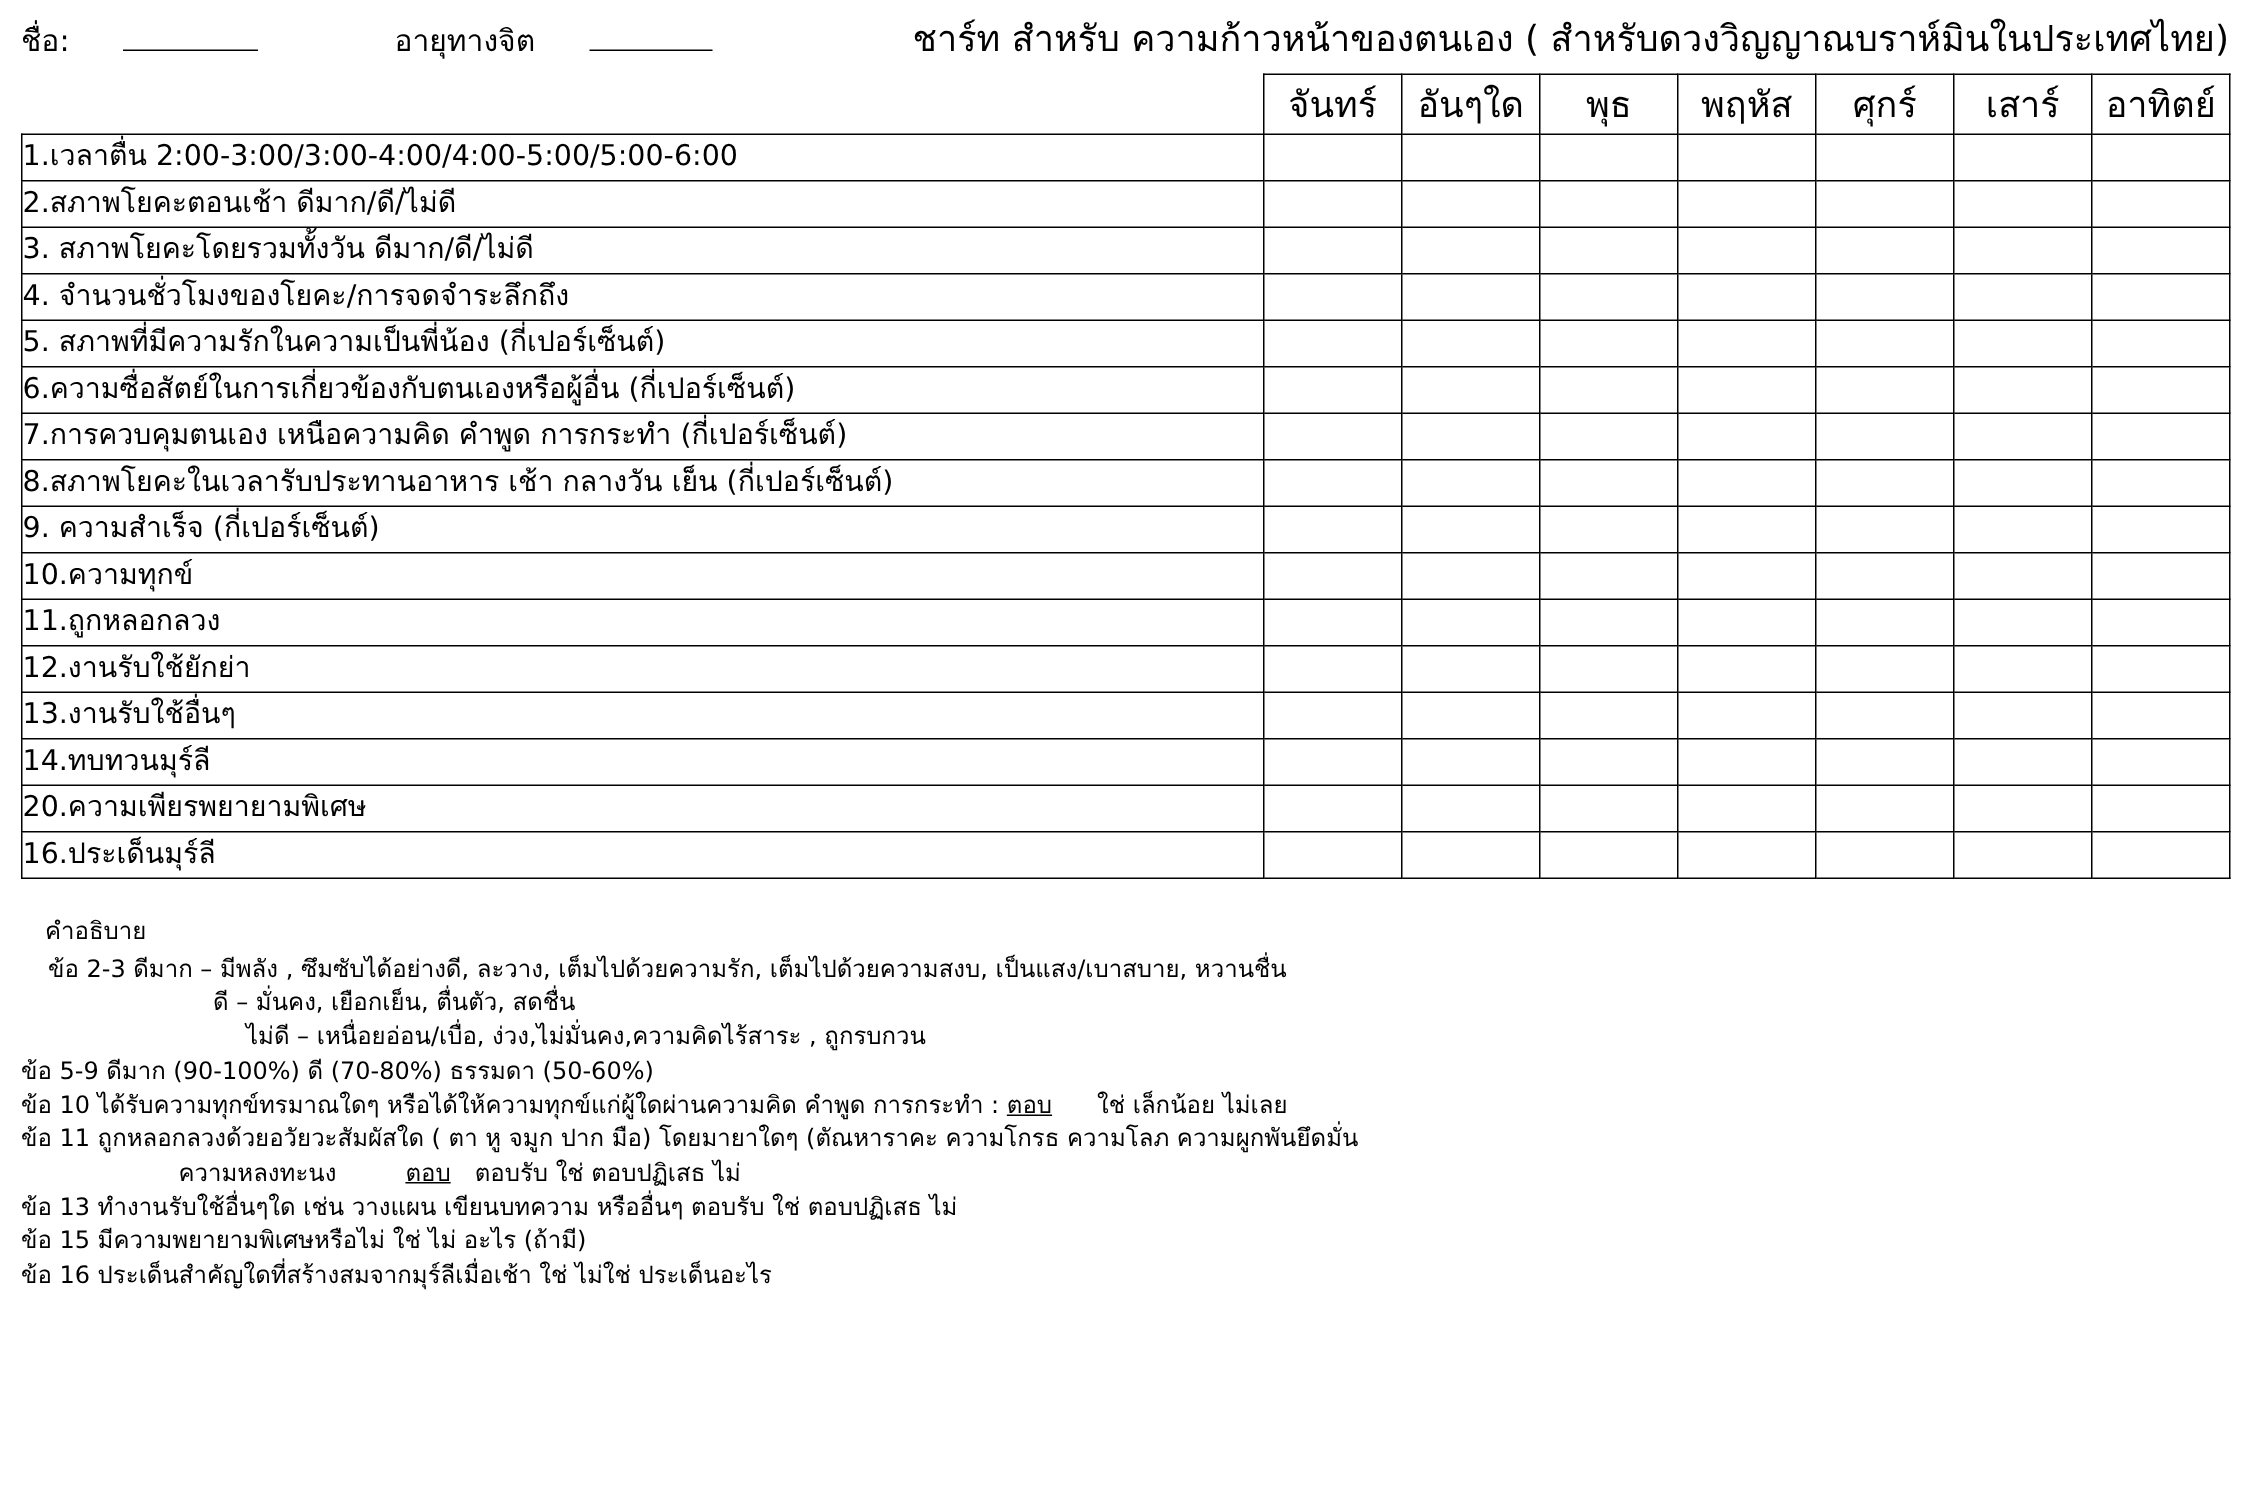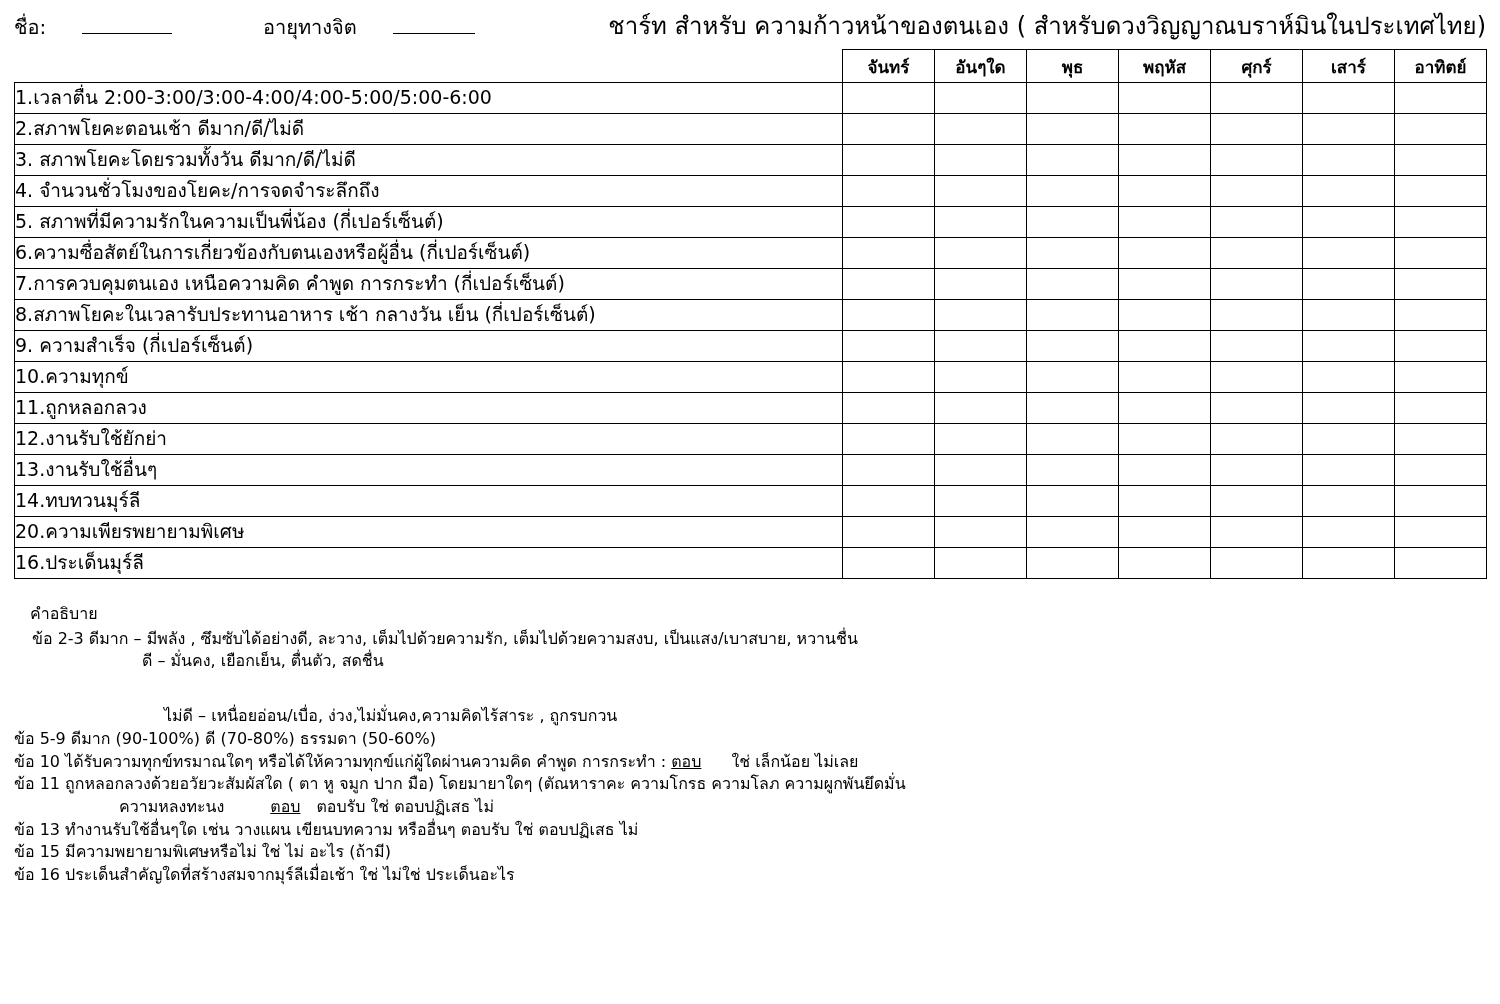--- a/index.html
+++ b/index.html
@@ -64,23 +64,22 @@
   }
   table.chart th.daycol, table.chart td.daycell {
     width: 92px;
     text-align: center;
   }
   table.chart th.corner {
     border: none;
     background: transparent;
   }
   table.chart th.daycol {
-    font-size: 17px;
+    font-size: 24px;
     height: 32px;
-    font-weight: bold;
   }
   td.rowlabel {
     text-align: left;
     padding-left: 5px;
     font-size: 20px;
     line-height: 1.15;
     white-space: nowrap;
     overflow: hidden;
   }
 
@@ -93,21 +92,21 @@
   }
   .legend .l-title {
     margin-left: 16px;
     margin-bottom: 2px;
   }
   .legend .l-row {
     white-space: nowrap;
   }
   .indent-1 { padding-left: 18px; }
   .indent-2 { padding-left: 128px; }
-  .indent-3 { padding-left: 150px; margin-top: 32px; }
+  .indent-3 { padding-left: 150px; }
   .indent-4 { padding-left: 105px; }
   .u { text-decoration: underline; }
   .gap-s { display: inline-block; width: 16px; }
   .gap-m { display: inline-block; width: 30px; }
   .gap-l { display: inline-block; width: 46px; }
 </style>
 </head>
 <body>
 
 <div class="page">

